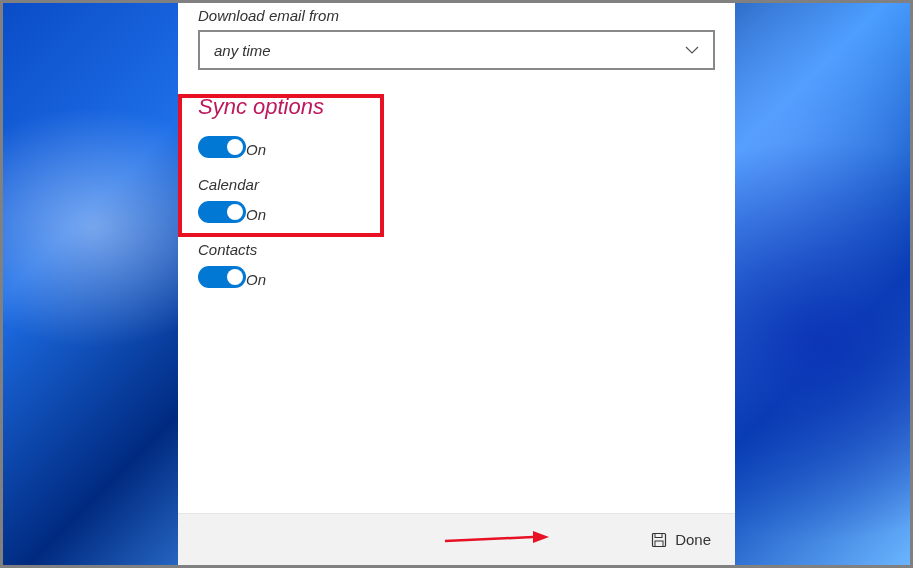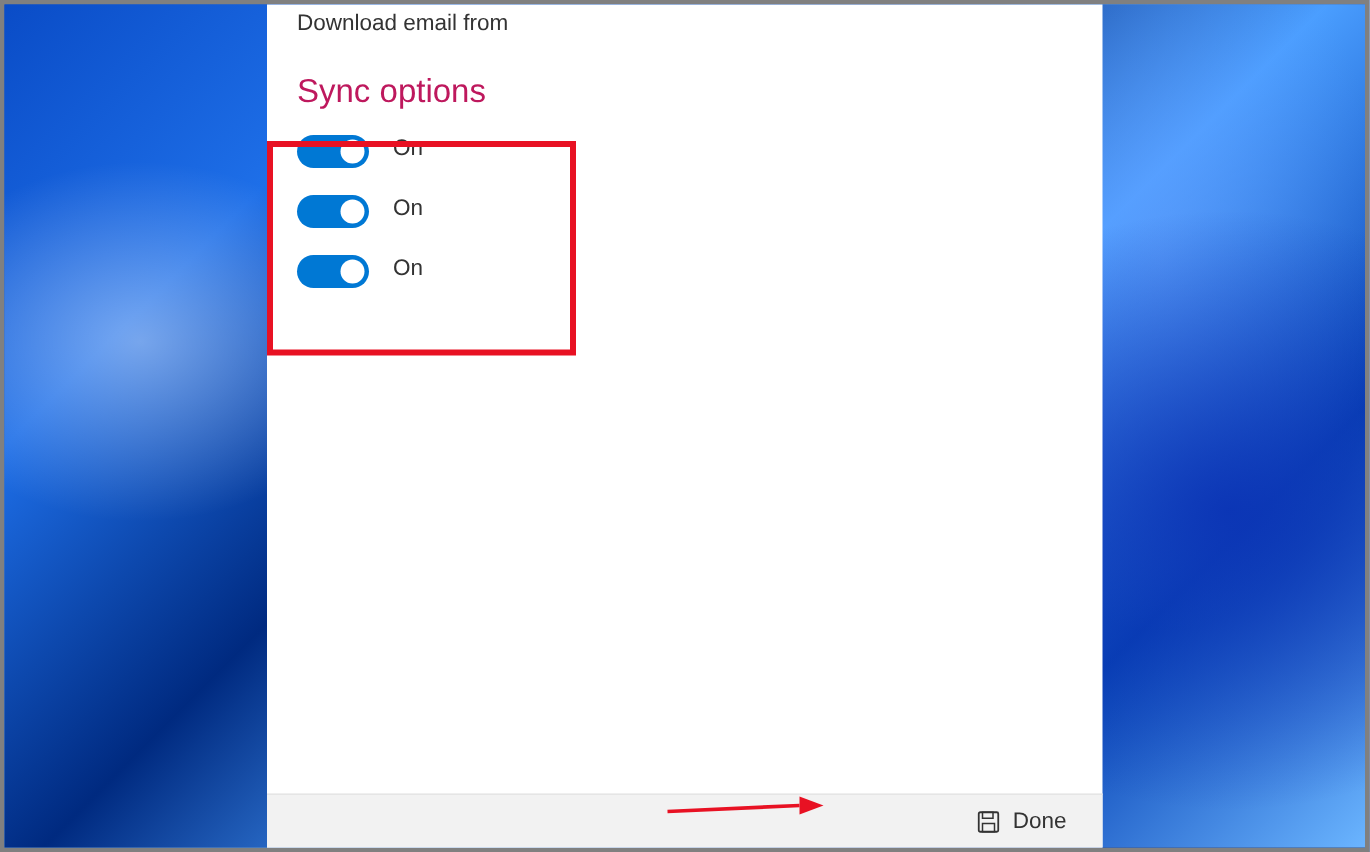--- a/index.html
+++ b/index.html
@@ -28,20 +28,21 @@
       width: 557px;
       height: 562px;
       background: #fff;
       display: flex;
       flex-direction: column;
     }
     .dialog-body {
       flex: 1;
       padding: 4px 20px 0 20px;
       overflow: hidden;
+      font-style: italic;
     }
     .field-label {
       font-size: 15px;
       color: #333;
       margin-bottom: 6px;
     }
     .dropdown {
       width: 100%;
       height: 40px;
       border: 2px solid #888;
@@ -68,22 +69,21 @@
     .sync-item {
       margin-bottom: 18px;
     }
     .sync-label {
       font-size: 15px;
       color: #333;
       margin-bottom: 8px;
     }
     .toggle-row {
       display: flex;
-      align-items: flex-start;
-      gap: 16px;
+      align-items: flex-end;
     }
     .toggle {
       width: 48px;
       height: 22px;
       background: #0078d4;
       border-radius: 11px;
       position: relative;
       cursor: pointer;
     }
     .toggle-thumb {
@@ -102,21 +102,21 @@
     .highlight-box {
       position: absolute;
       left: 175px;
       top: 91px;
       width: 206px;
       height: 143px;
       border: 4px solid #e81123;
       pointer-events: none;
     }
     .dialog-footer {
-      height: 36px;
+      height: 52px;
       background: #f2f2f2;
       border-top: 1px solid #e5e5e5;
       display: flex;
       align-items: center;
       justify-content: flex-end;
       gap: 20px;
       padding-right: 20px;
     }
     .footer-btn {
       display: flex;
@@ -140,42 +140,50 @@
   </style>
 </head>
 <body>
 
 <div class="bg-swirl"></div>
 
 <div class="dialog">
   <div class="dialog-body">
 
     <div class="field-label">Download email from</div>
+    <div class="dropdown">
+      <span>any time</span>
+      <svg class="chevron" viewBox="0 0 14 8">
+        <path d="M1 1 L7 7 L13 1" stroke="#555" stroke-width="1.2" fill="none"></path>
+      </svg>
+    </div>
 
     <div class="section-title">Sync options</div>
 
     <div class="sync-item">
       <div class="toggle-row">
         <div class="toggle">
           <div class="toggle-thumb"></div>
         </div>
         <span class="toggle-state">On</span>
       </div>
     </div>
 
     <div class="sync-item">
+      <div class="sync-label">Calendar</div>
       <div class="toggle-row">
         <div class="toggle">
           <div class="toggle-thumb"></div>
         </div>
         <span class="toggle-state">On</span>
       </div>
     </div>
 
     <div class="sync-item">
+      <div class="sync-label">Contacts</div>
       <div class="toggle-row">
         <div class="toggle">
           <div class="toggle-thumb"></div>
         </div>
         <span class="toggle-state">On</span>
       </div>
     </div>
 
   </div>
 

